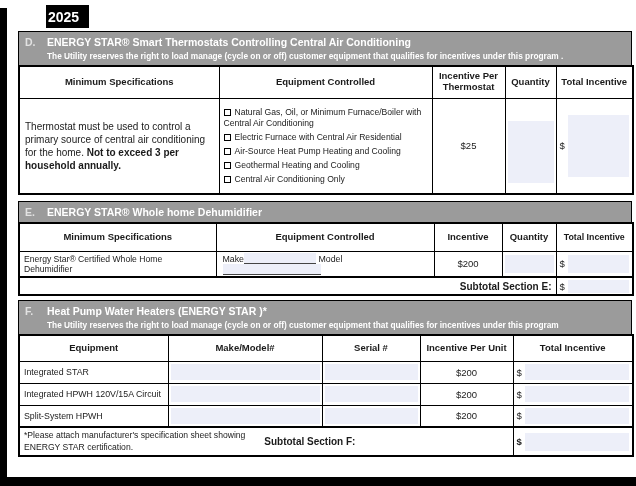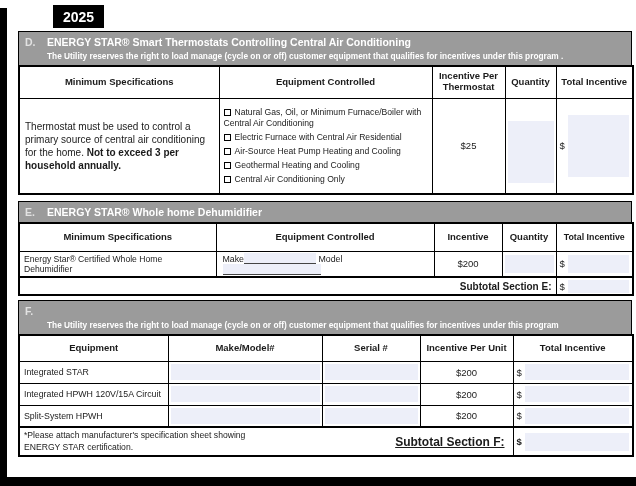--- a/index.html
+++ b/index.html
@@ -11,21 +11,21 @@
   .edge-left  { position:absolute; left:0; top:8px;  width:7px;  height:478px; background:#000; }
   .edge-bottom{ position:absolute; left:0; top:477px; width:636px; height:9px; background:#000; }
 
   .content { position:absolute; left:18px; top:5px; width:614px; }
 
   
   .header { display:flex; align-items:flex-end; margin:0 2px 3px 12px; }
   .title-wrap { flex:1; border-bottom:2px solid #000; text-align:center;
                 font-size:14.5px; font-weight:bold; padding-bottom:4px; letter-spacing:0.1px; }
   .year-badge { background:#000; color:#fff; font-weight:bold; font-size:14px;
-                padding:4px 10px 3px 10px; margin-left:23px; }
+                padding:4px 10px 3px 2px; margin-left:16px; }
 
   
   .band { background:#9b9b9b; border:1px solid #000; border-bottom:none;
           color:#fff; font-weight:bold; padding:4px 4px 4px 6px; }
   .band-line1 { font-size:10.5px; display:flex; }
   .band-letter { width:22px; color:#e2e2e2; }
   .band-sub { font-size:8.3px; margin-left:22px; margin-top:3px; }
   .gap6 { height:6px; } .gap4 { height:4px; }
 
   
@@ -63,21 +63,21 @@
   .inline-field { display:inline-block; height:11px; background:#edeff9;
                   border-bottom:1px solid #444; vertical-align:-2px; }
   .w70 { width:72px; } .w95 { width:98px; }
 
   .equip-name { font-size:8.8px; padding-left:4px; }
   .cell-field { height:16px; margin:2px; }
 
   .foot-cell { padding:2px 4px; }
   .foot-flex { display:flex; align-items:center; }
   .footnote { flex:1; font-size:8.6px; line-height:1.35; max-width:330px; }
-  .foot-sub { font-weight:bold; font-size:12px; text-align:right; flex:1; padding-right:4px;text-decoration:underline; }
+  .foot-sub { font-weight:bold; font-size:10px; text-align:left; flex:1; padding-right:4px; }
 </style>
 </head>
 <body>
 
 <div class="edge-left"></div>
 <div class="edge-bottom"></div>
 
 <div class="content">
 
   <div class="header">
@@ -186,20 +186,21 @@
       </td>
     </tr>
   </tbody>
     </table>
 
   <div class="gap4"></div>
 
   <div class="band" style="background: rgb(155, 155, 155);">
     <div class="band-line1">
       <span class="band-letter">F.</span>
+      <span>Heat Pump Water Heaters (ENERGY STAR )*</span>
     </div>
     <div class="band-sub">The Utility reserves the right to load manage (cycle on or off) customer equipment that qualifies for incentives under this program</div>
   </div>
 
   <table>
     <colgroup>
         <col style="width:149px">
         <col style="width:154px">
         <col style="width:98px">
         <col style="width:93px">

